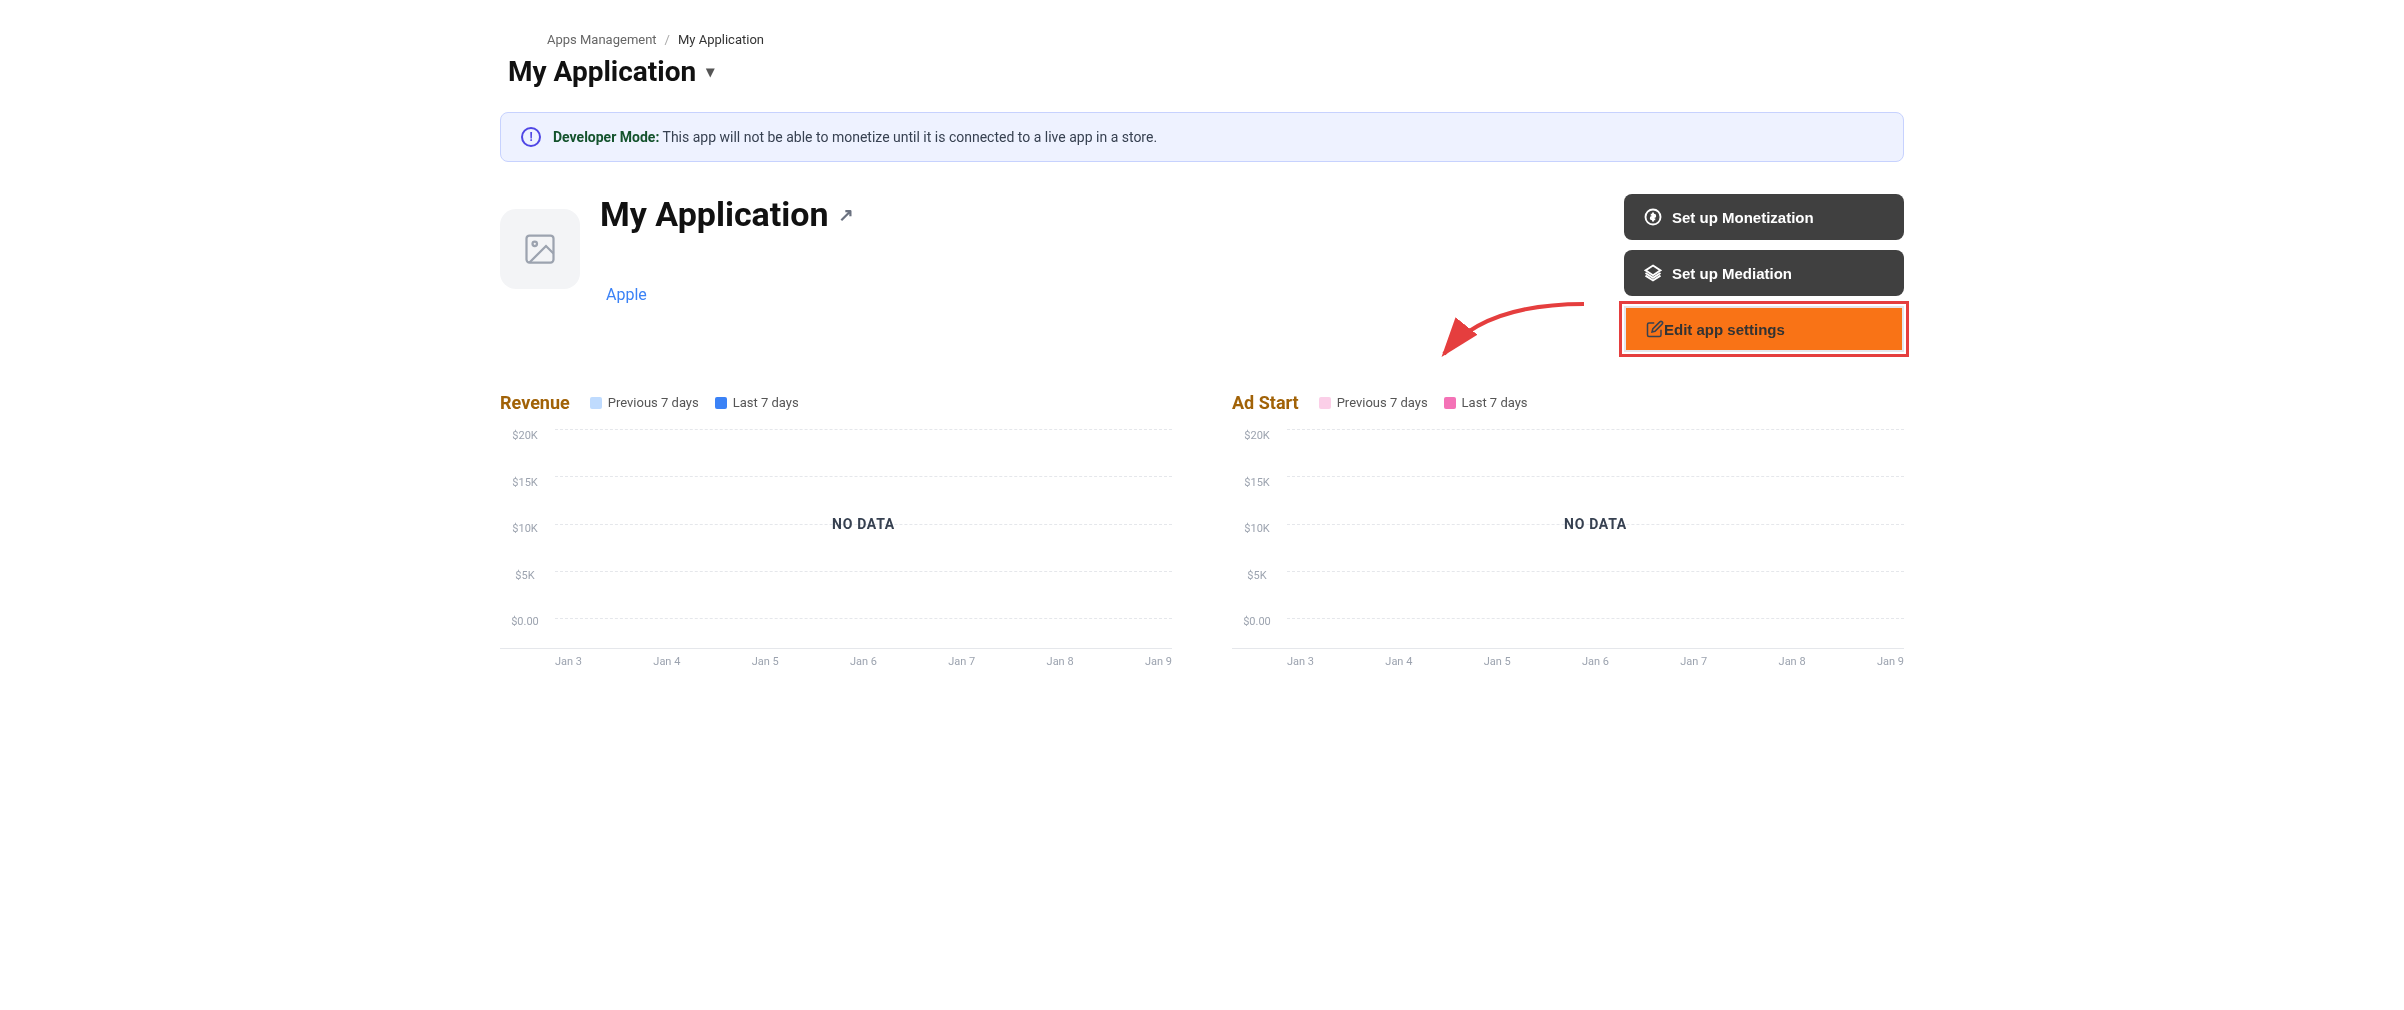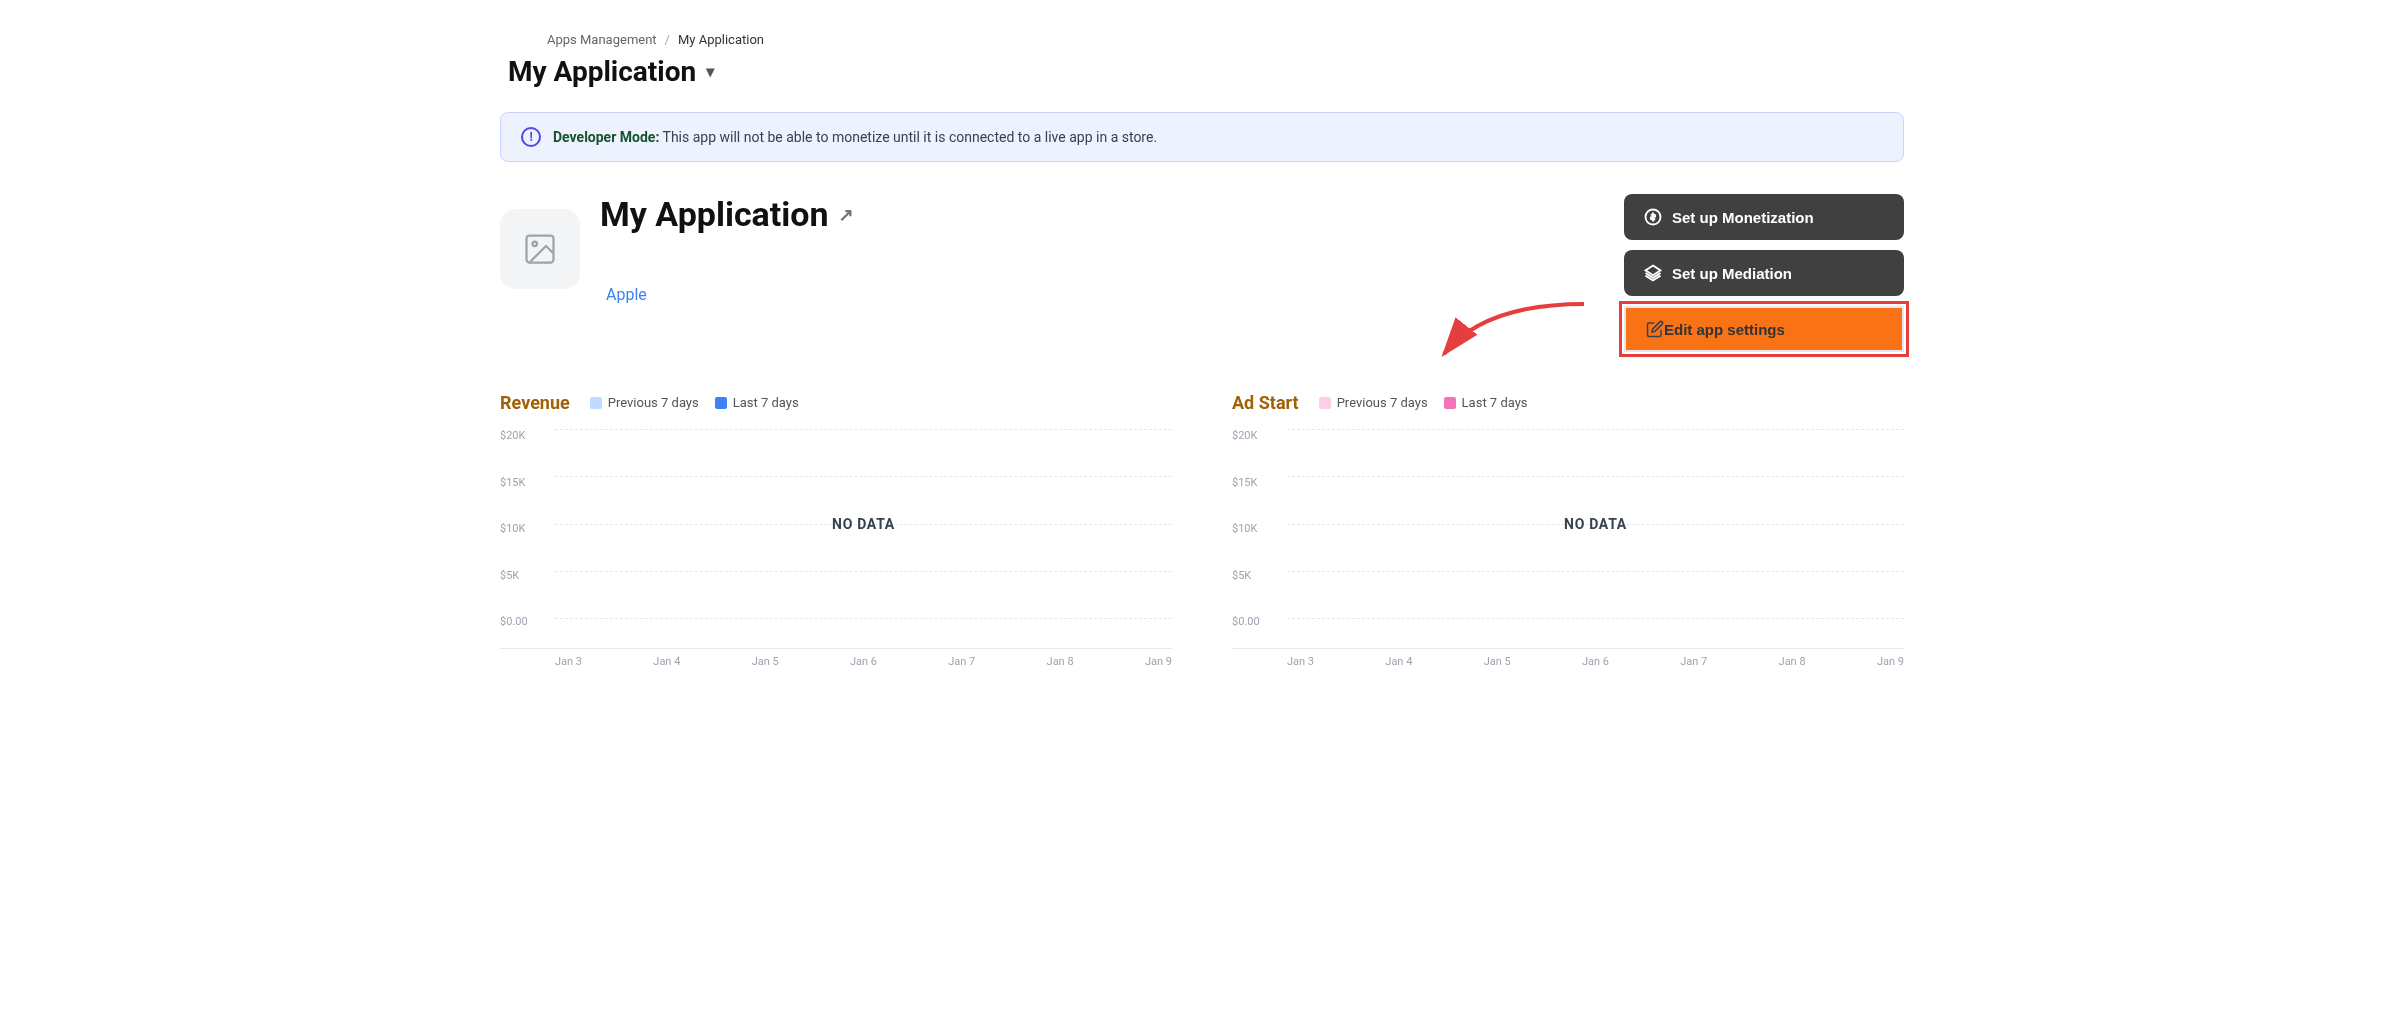--- a/index.html
+++ b/index.html
@@ -236,20 +236,21 @@
     .legend-dot {
       width: 12px;
       height: 12px;
       border-radius: 2px;
     }
 
     .chart-area {
       position: relative;
       height: 220px;
       border-bottom: 1px solid #e5e7eb;
+      text-align: center;
     }
 
     .chart-y-labels {
       position: absolute;
       left: 0;
       top: 0;
       bottom: 20px;
       width: 50px;
       display: flex;
       flex-direction: column;

